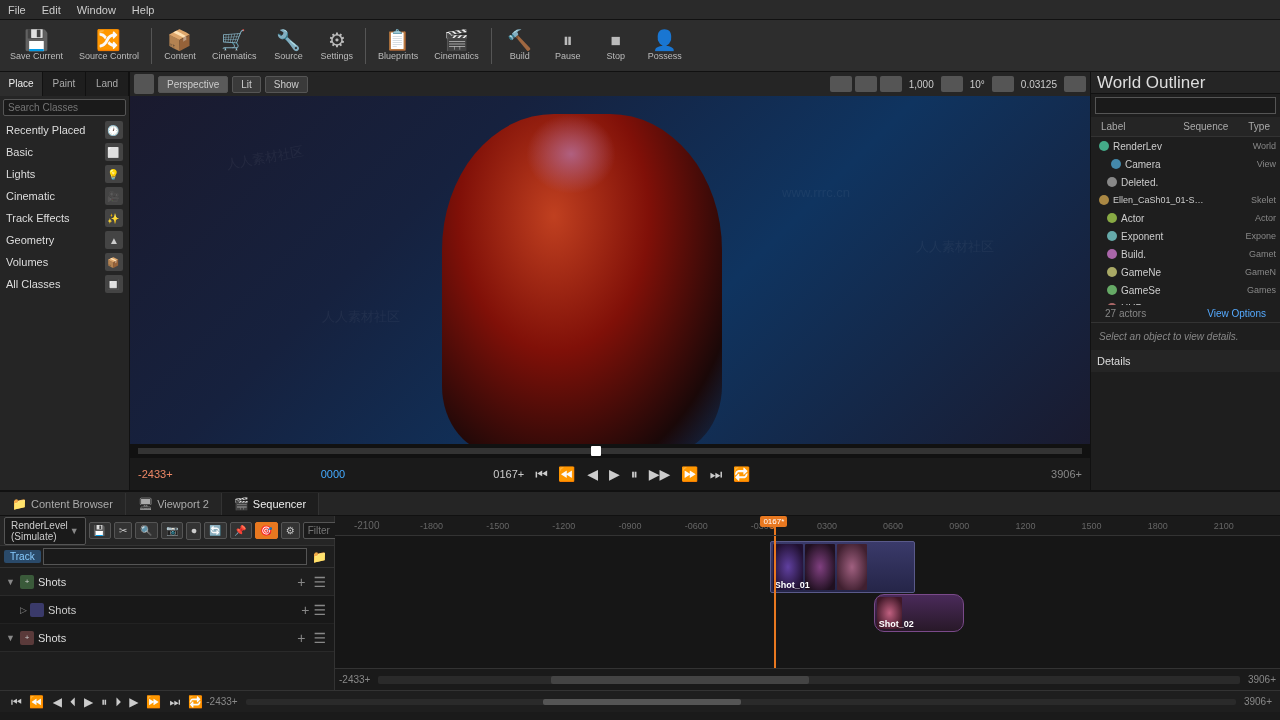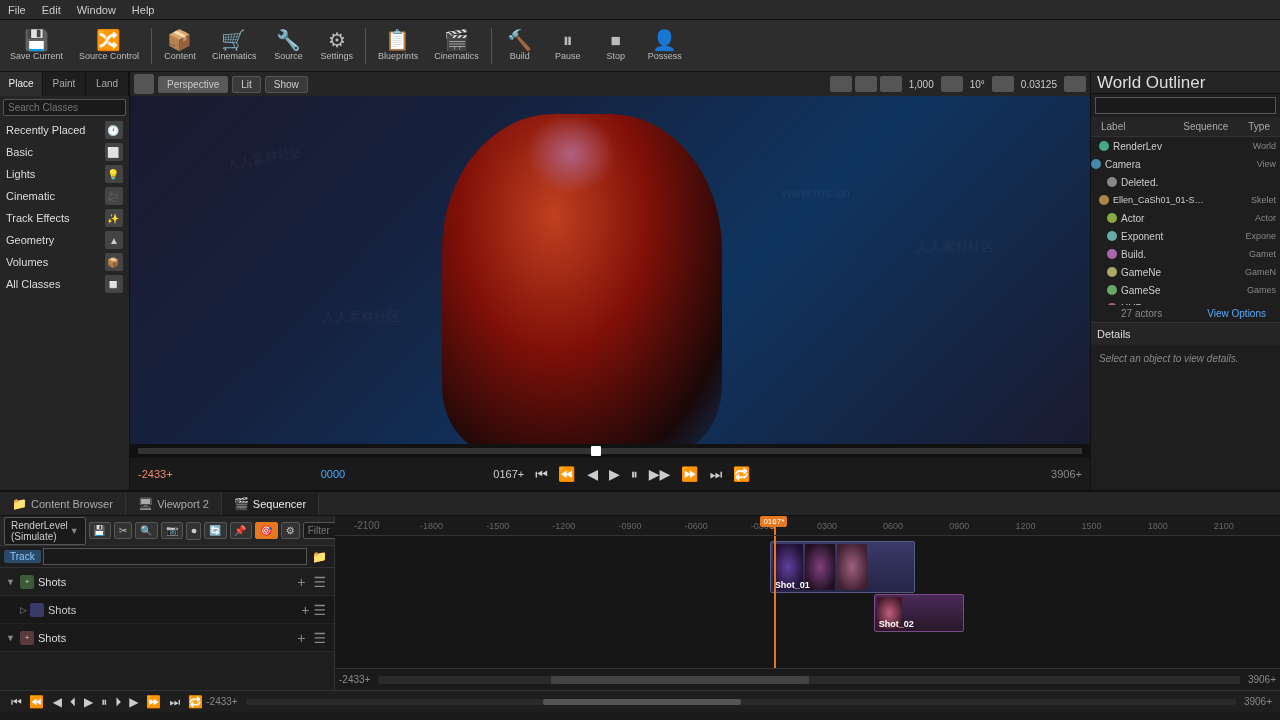--- a/index.html
+++ b/index.html
@@ -49,21 +49,21 @@
     #outliner-header { height: 22px; background: #252525; display: flex; align-items: center; padding: 0 6px; border-bottom: 1px solid #111; }
     #outliner-search { padding: 3px 4px; }
     #outliner-search input { width: 100%; background: #1a1a1a; border: 1px solid #555; color: #ccc; padding: 2px 4px; font-size: 10px; }
     #outliner-cols { display: flex; height: 20px; align-items: center; background: #252525; border-bottom: 1px solid #333; }
     .oc { padding: 2px 10px; font-size: 10px; color: #aaa; }
     .oc-seq { margin-left: auto; }
     .outliner-item { height: 18px; display: flex; align-items: center; padding-left: 8px; cursor: pointer; }
     .outliner-item .dot { width: 10px; height: 10px; border-radius: 50%; margin-right: 4px; }
     .outliner-item span { font-size: 10px; color: #ccc; }
     .outliner-item .type { margin-left: auto; font-size: 9px; color: #888; padding-right: 4px; }
-    .actor-count { font-size: 10px; color: #888; padding: 3px 14px; display: flex; justify-content: space-between; margin-left: 16px; }
+    .actor-count { font-size: 10px; color: #888; padding: 3px 14px; display: flex; justify-content: space-between; }
     #details-panel { border-top: 1px solid #333; flex: 1; }
     #details-header { height: 22px; background: #252525; display: flex; align-items: center; padding: 0 6px; }
     #details-content { padding: 8px; font-size: 10px; color: #888; font-style: italic; }
 
     
     #bottom-section { height: 200px; background: #1a1a1a; border-top: 2px solid #111; display: flex; flex-direction: column; }
     #bottom-tabs { height: 24px; background: #252525; display: flex; align-items: center; border-bottom: 1px solid #111; }
     .btab { padding: 4px 12px; cursor: pointer; font-size: 11px; color: #aaa; border-right: 1px solid #333; display: flex; align-items: center; gap: 4px; }
     .btab.active { background: #1e1e1e; color: #eee; }
     .btab-icon { font-size: 12px; }
@@ -275,21 +275,21 @@
       <span class="oc oc-seq">Sequence</span>
       <span class="oc">Type</span>
     </div>
 
     <div style="overflow-y:auto;flex:1;">
       <div class="outliner-item">
         <div class="dot" style="background:#4a8;"></div>
         <span>RenderLev</span>
         <span class="type">World</span>
       </div>
-      <div class="outliner-item" style="padding-left:0;">
+      <div class="outliner-item" style="padding-left:20px;">
         <div class="dot" style="background:#48a;"></div>
         <span>Camera</span>
         <span class="type">View</span>
       </div>
       <div class="outliner-item" style="padding-left:16px;">
         <div class="dot" style="background:#888;"></div>
         <span>Deleted.</span>
         <span class="type"></span>
       </div>
       <div class="outliner-item">
@@ -329,24 +329,24 @@
       </div>
 
     </div>
 
     <div class="actor-count">
       <span>27 actors</span>
       <span style="color:#5af;cursor:pointer;">View Options</span>
     </div>
 
     <div id="details-panel">
+      <div id="details-content">Select an object to view details.</div>
       <div id="details-header">
         <span style="font-size:11px;color:#ddd;">Details</span>
       </div>
-      <div id="details-content">Select an object to view details.</div>
     </div>
   </div>
 </div>
 
 <div id="bottom-section">
   <div id="bottom-tabs">
     <div class="btab">
       <span class="btab-icon">📁</span>
       <span>Content Browser</span>
     </div>
@@ -464,21 +464,21 @@
         <div style="position:absolute;left:46%;top:5px;width:145px;height:52px;background:linear-gradient(180deg,#3a3a6a,#252548);border:1px solid #5a5a8a;border-radius:2px;overflow:hidden;cursor:pointer;">
 
           <div style="display:flex;height:100%;gap:2px;padding:2px;">
             <div style="width:30px;height:100%;background:radial-gradient(ellipse,#6040a0 0%,#201030 80%);border-radius:1px;"></div>
             <div style="width:30px;height:100%;background:radial-gradient(ellipse,#804080 0%,#201020 80%);border-radius:1px;"></div>
             <div style="width:30px;height:100%;background:radial-gradient(ellipse,#a06080 0%,#402030 80%);border-radius:1px;"></div>
           </div>
           <div style="position:absolute;bottom:2px;left:4px;font-size:9px;color:#fff;font-weight:bold;">Shot_01</div>
         </div>
 
-        <div style="position:absolute;left:57%;top:58px;width:90px;height:38px;background:linear-gradient(180deg,#4a2a5a,#281828);border:1px solid #7a4a8a;border-radius:2px;overflow:hidden;cursor:pointer;">
+        <div style="position:absolute;left:57%;top:58px;width:90px;height:38px;background:linear-gradient(180deg,#4a2a5a,#281828);border:1px solid #7a4a8a;border-radius:10px;overflow:hidden;cursor:pointer;">
           <div style="display:flex;height:100%;gap:2px;padding:2px;">
             <div style="width:25px;height:100%;background:radial-gradient(ellipse,#c06080 0%,#401828 80%);border-radius:1px;"></div>
           </div>
           <div style="position:absolute;bottom:2px;left:4px;font-size:9px;color:#fff;font-weight:bold;">Shot_02</div>
         </div>
 
         <div style="position:absolute;left:46.5%;top:0;bottom:0;width:2px;background:#e87820;pointer-events:none;z-index:10;"></div>
       </div>
 
       <div style="height:22px;background:#1a1a1a;border-top:1px solid #333;display:flex;align-items:center;padding:0 4px;">

